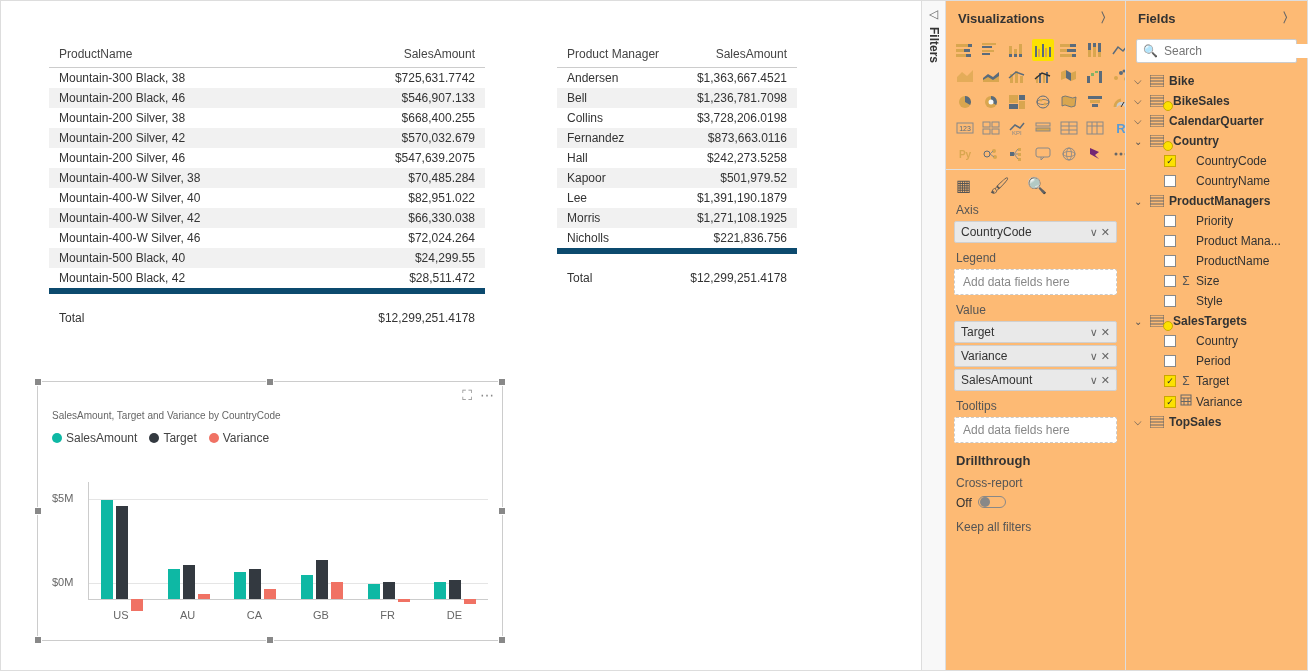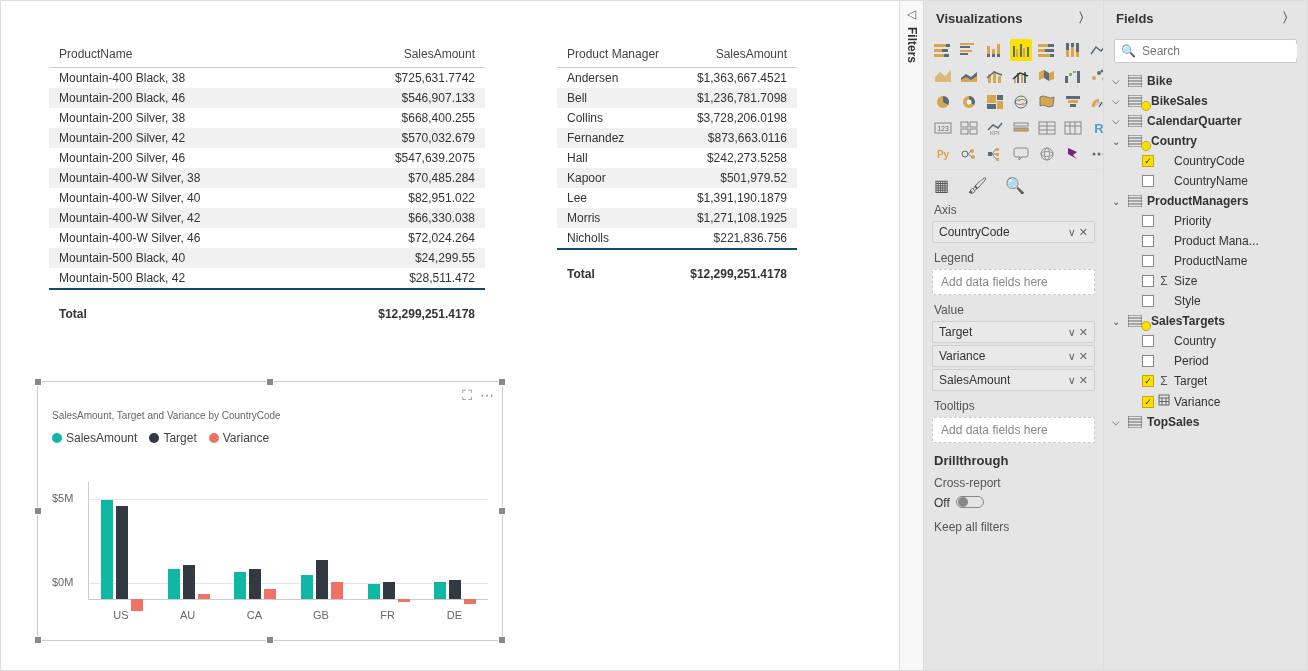--- a/index.html
+++ b/index.html
@@ -8,21 +8,21 @@
 .canvas { flex: 1; position: relative; background: #fff; }
 .table-visual { position: absolute; background: #fff; }
 #table1 { left: 48px; top: 40px; width: 436px; height: 290px; }
 #table2 { left: 556px; top: 40px; width: 240px; }
 .tbl { width: 100%; border-collapse: collapse; font-size: 12px; }
 .tbl th { text-align: left; font-weight: 400; padding: 6px 10px; border-bottom: 1px solid #ccc; color:#444;}
 .tbl th.num { text-align: right; }
 .tbl td { padding: 3px 10px; }
 .tbl tr:nth-child(even) td { background: #f1f1f1; }
 .tbl td.num { text-align: right; }
-.tbl .total-row td { font-weight: 700; border-top: 2px solid #0c4a6e; padding-top:17px;}
+.tbl .total-row td { font-weight: 400; border-top: 6px solid #0c4a6e; padding-top:17px;}
 #table1-body { max-height: 238px; overflow-y: auto; } 
 .scroll-wrap { position: relative; }
 .scroll-wrap::-webkit-scrollbar { width: 8px; }
 .scroll-wrap::-webkit-scrollbar-thumb { background: #c8c8c8; border-radius: 4px;}
 
 .chart-visual { position: absolute; left: 36px; top: 380px; width: 466px; height: 260px; border: 1px solid #ccc;}
 .chart-visual.selected::before, .chart-visual.selected::after{content:'';}
 .handle { position: absolute; width: 8px; height: 8px; background:#888; border:1px solid #fff;}
 .h-tl{top:-4px;left:-4px;} .h-tr{top:-4px;right:-4px;} .h-bl{bottom:-4px;left:-4px;} .h-br{bottom:-4px;right:-4px;}
 .h-tc{top:-4px;left:50%;margin-left:-4px;} .h-bc{bottom:-4px;left:50%;margin-left:-4px;}
@@ -39,23 +39,23 @@
 .gridline{position:absolute;left:0;right:0;height:1px;background:#e5e5e5;}
 .bars-group{position:absolute;bottom:0;display:flex;align-items:flex-end;gap:3px;}
 .bar{width:12px;}
 .bar.neg{position:absolute;top:100%;}
 .xlabel{position:absolute;bottom:-22px;width:40px;text-align:center;font-size:11px;color:#666;transform:translateX(-50%);}
 
 
 .filters-tab { width: 24px; border-left:1px solid #ddd; background:#f8f8f8; display:flex; flex-direction:column; align-items:center; padding-top:6px; gap:6px;}
 .filters-tab .arrow{font-size:12px;color:#666;}
 .filters-tab .vlabel{writing-mode:vertical-rl;text-orientation:mixed;font-weight:700;color:#333;font-size:12px;}
-.pane { border-left:1px solid #ddd; background:#e5e5e5; display:flex; flex-direction:column;}
+.pane { border-left:1px solid #ddd; background:#fdba74; display:flex; flex-direction:column;}
 .viz-pane{width:180px;}
-.fields-pane{width:204px;}
+.fields-pane{width:182px;}
 .pane-header{display:flex;align-items:center;justify-content:space-between;padding:8px 12px;font-weight:700;font-size:13px;}
 .pane-header .chev{color:#666;cursor:pointer;}
 .viz-icons{display:grid;grid-template-columns:repeat(7,22px);gap:4px;padding:4px 8px;}
 .viz-icon{width:22px;height:22px;display:flex;align-items:center;justify-content:center;cursor:pointer;border-radius:2px;}
 .viz-icon.sel{background:#fce100;}
 .viz-icon svg{display:block;}
 .viz-tabs{display:flex;gap:18px;padding:6px 10px 2px;border-top:1px solid #e0e0e0;}
 .viz-tabs .t{cursor:pointer;font-size:16px;color:#555;}
 .section-label{font-size:12px;color:#555;padding:6px 10px 2px;}
 .well{margin:2px 8px;border:1px dashed #ccc;background:#fff;padding:5px 8px;font-size:12px;color:#888;border-radius:2px;}
@@ -95,21 +95,21 @@
             <tr>
           <th>ProductName</th>
           <th class="num">SalesAmount</th>
         </tr>
           </thead>
       </table>
       <div class="scroll-wrap" id="table1-body">
         <table class="tbl">
             <tbody id="prod-rows">
               <tr>
-                <td>Mountain-400 Black, 38</td>
+                <td>Mountain-300 Black, 38</td>
                 <td class="num">$725,631.7742</td>
               </tr>
               <tr>
                 <td>Mountain-200 Black, 46</td>
                 <td class="num">$546,907.133</td>
               </tr>
               <tr>
                 <td>Mountain-200 Silver, 38</td>
                 <td class="num">$668,400.255</td>
               </tr>

